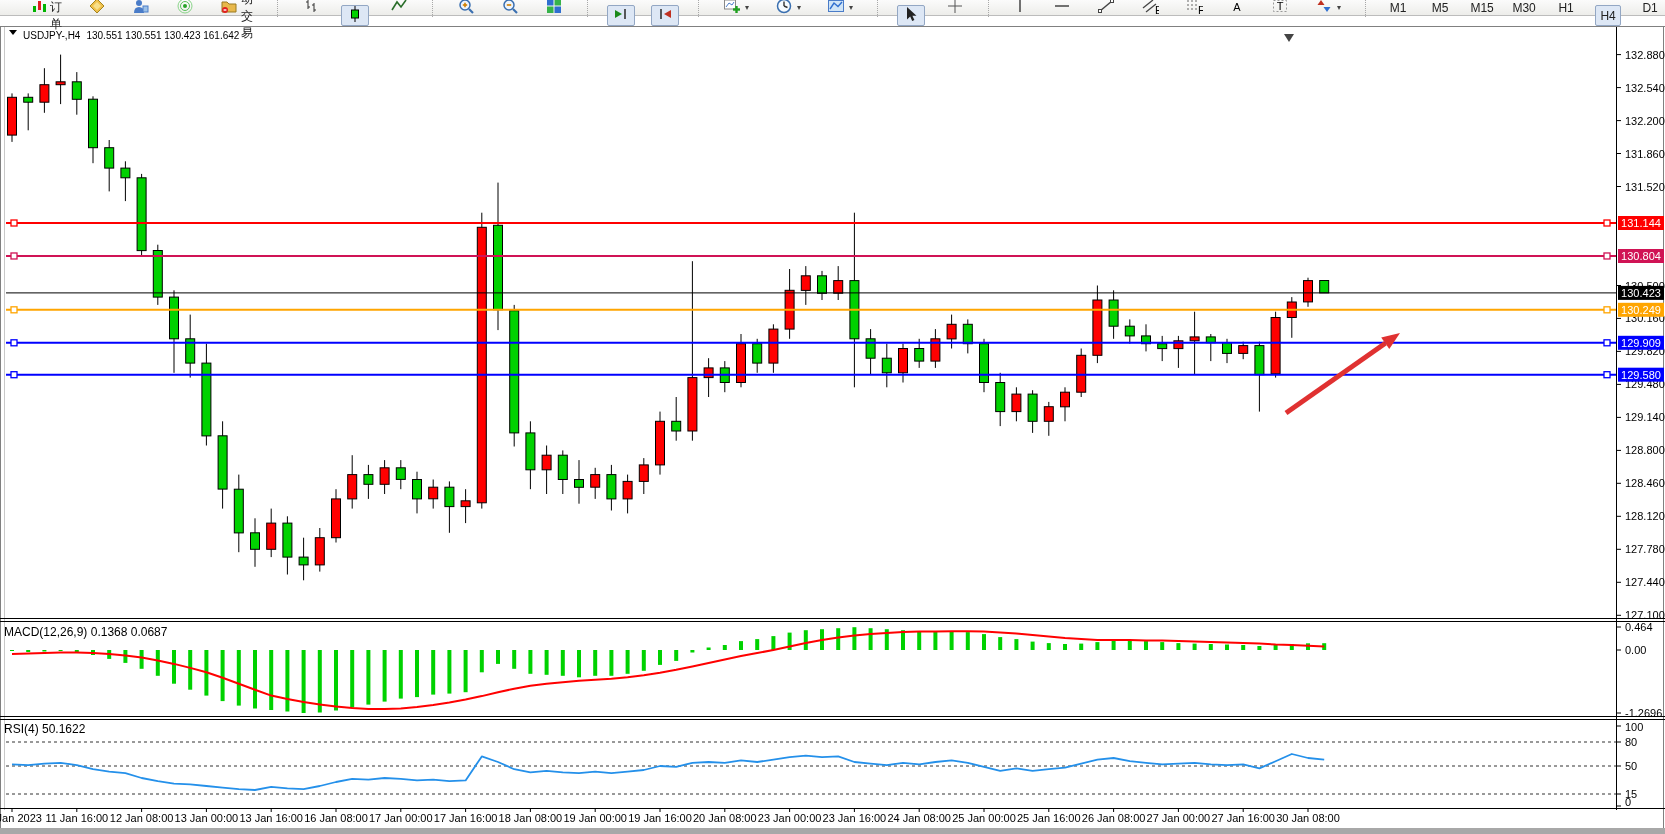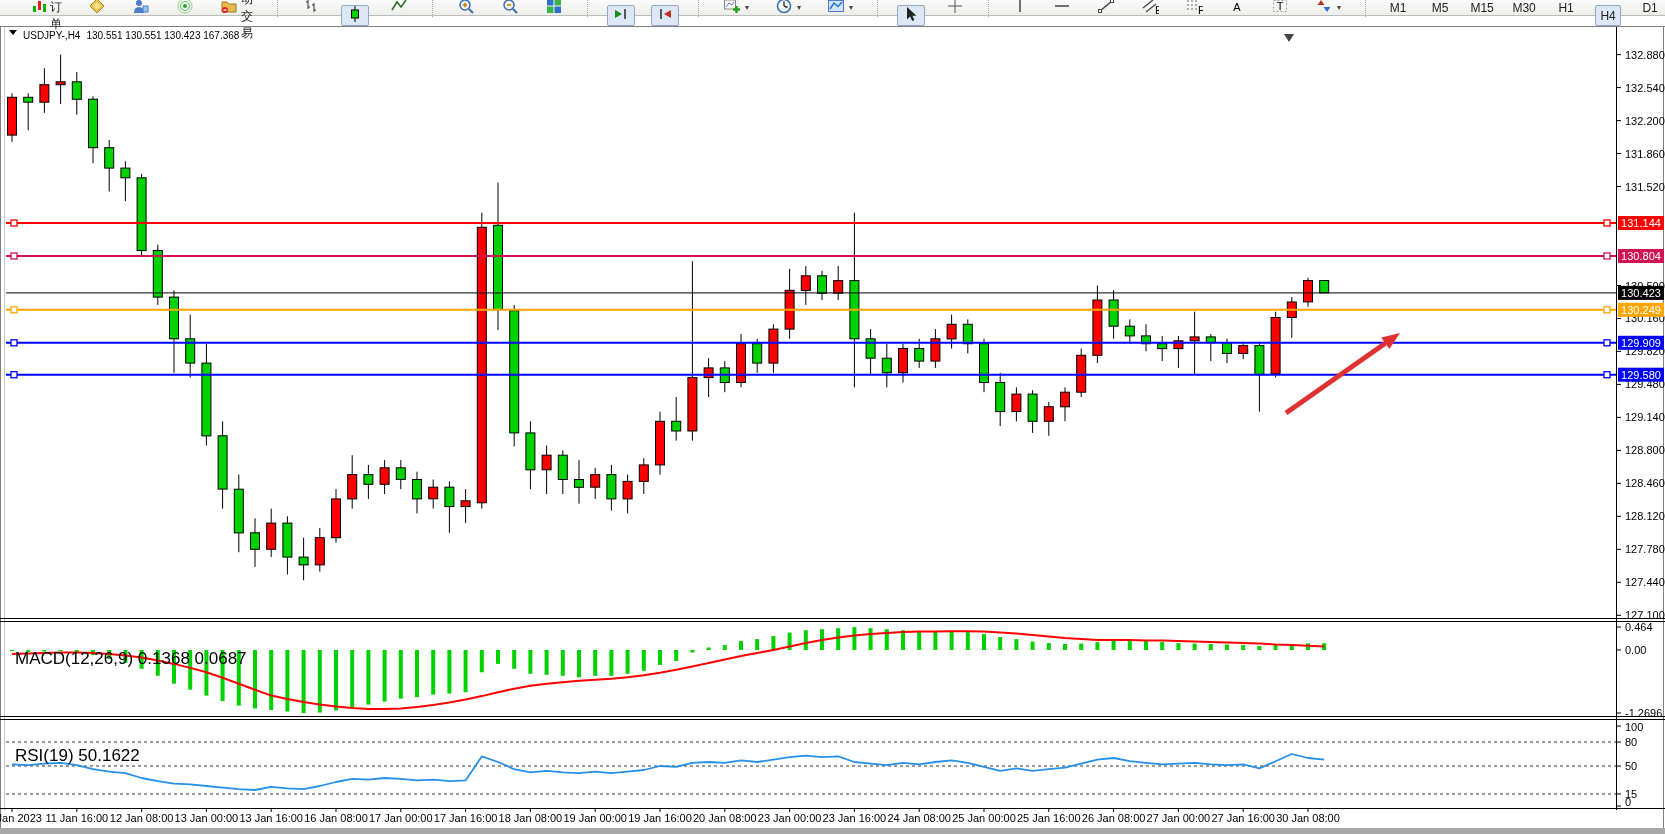--- a/index.html
+++ b/index.html
@@ -21,21 +21,21 @@
   .tf{min-width:26px;justify-content:center;}
   .badge{position:absolute;top:-4px;right:-5px;background:#e2251f;color:#fff;border-radius:8px;
      min-width:13px;height:13px;font-size:9px;font-weight:bold;display:flex;align-items:center;justify-content:center;
      border:1px solid #fff;}
   .chatwrap{position:relative;}
   
   #chart-title{position:absolute;left:9px;top:30px;font-size:10px;color:#000;z-index:5;
      display:flex;gap:6px;}
   .tri-down{width:0;height:0;border-left:4px solid transparent;border-right:4px solid transparent;
      border-top:5px solid #000;display:inline-block;}
-  .panel-label{position:absolute;left:15px;font-size:17px;color:#000;z-index:5;white-space:pre;margin-top:24px;}
+  .panel-label{position:absolute;left:4px;font-size:12px;color:#000;z-index:5;white-space:pre;}
   #macd-label{top:625px;}
   #rsi-label{top:722px;}
   #plot{position:absolute;top:0;left:0;z-index:1;}
   svg text{font-family:"Liberation Sans",sans-serif;font-size:11px;fill:#000;}
 </style>
 </head>
 <body>
 
 <div id="toolbar">
   <div class="grip"></div>
@@ -728,16 +728,16 @@
       <line x1="1243.2" y1="809" x2="1243.2" y2="812" stroke="#000"></line>
       <text x="1243.2" y="822" text-anchor="middle" font-size="10.5">27 Jan 16:00</text>
       <line x1="1308" y1="809" x2="1308" y2="812" stroke="#000"></line>
       <text x="1308.0" y="822" text-anchor="middle" font-size="10.5">30 Jan 08:00</text>
     </g>
 </svg>
 
 <div id="chart-title">
   <span class="tri-down"></span>
   <span>USDJPY-,H4</span>
-  <span>130.551 130.551 130.423 167.368</span>
+  <span>130.551 130.551 130.423 161.642</span>
 </div>
 <div class="panel-label" id="macd-label"><span>MACD(12,26,9)</span> <span>0.1368</span> <span>0.0687</span></div>
-<div class="panel-label" id="rsi-label"><span>RSI(19)</span> <span>50.1622</span></div>
+<div class="panel-label" id="rsi-label"><span>RSI(4)</span> <span>50.1622</span></div>
 
 </body></html>

